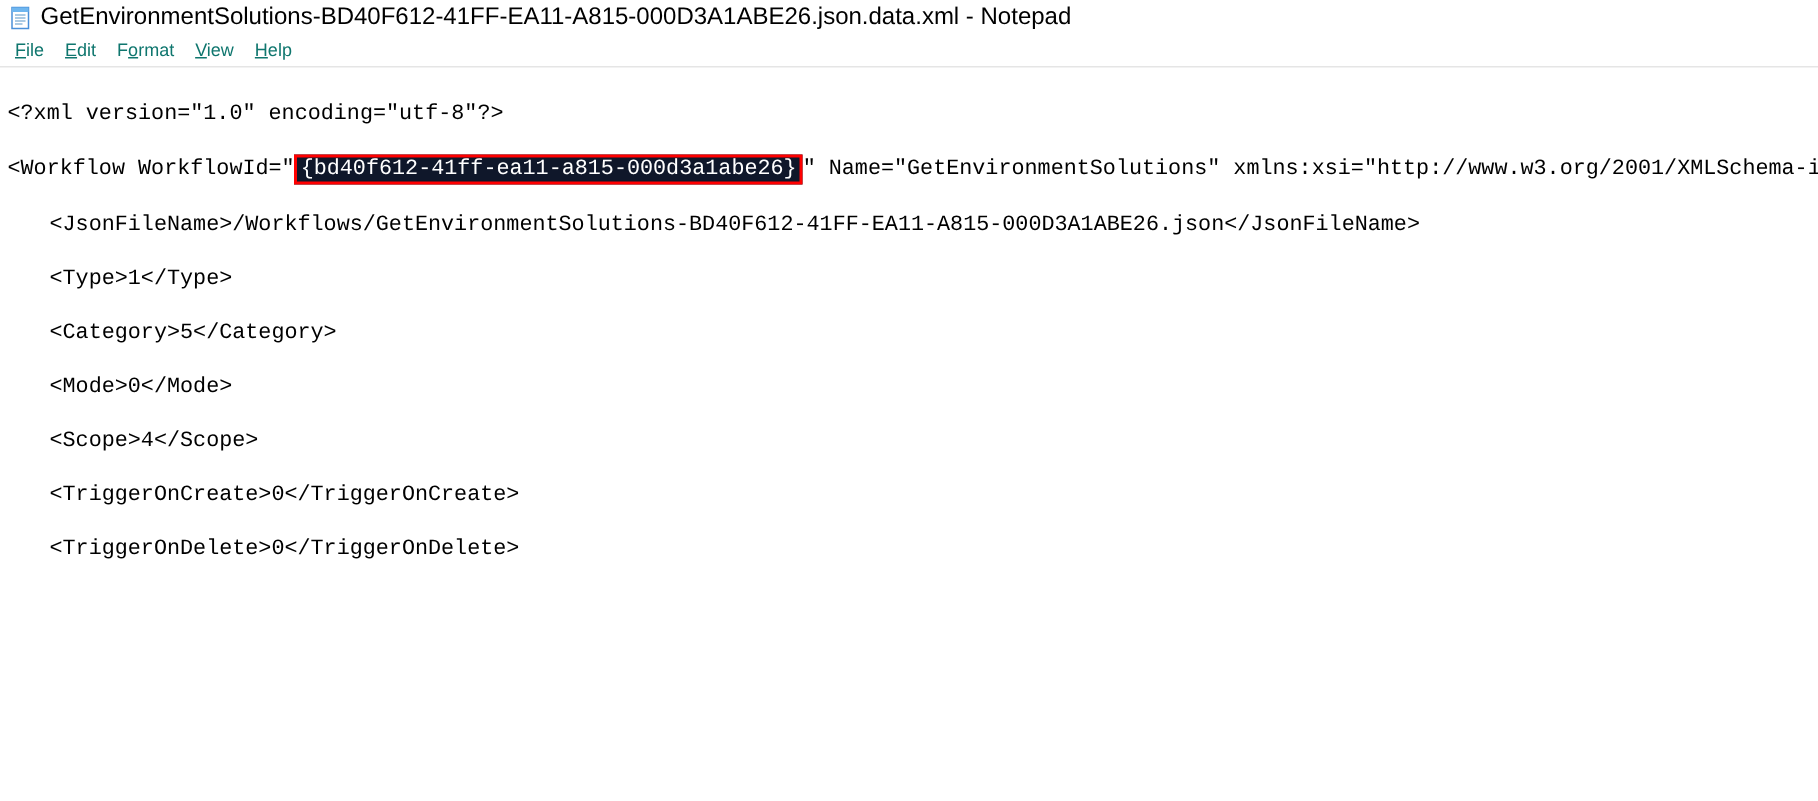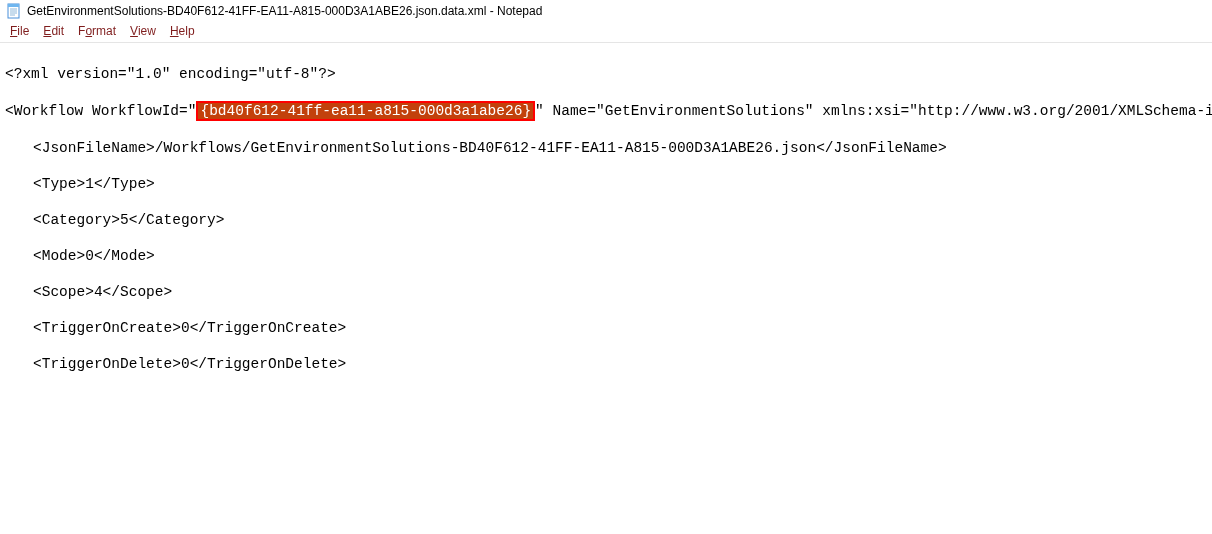--- a/index.html
+++ b/index.html
@@ -17,46 +17,46 @@
       background: #ffffff;
       gap: 5px;
     }
     .notepad-icon {
       width: 16px;
       height: 16px;
       display: inline-block;
       position: relative;
     }
     .notepad-icon svg { display: block; }
-    .title-text { color: #000; font-size: 12px; }
+    .title-text { color: #000; font-size: 16px; }
     .menu-bar {
       display: flex;
       gap: 2px;
       padding: 2px 4px 3px 4px;
       border-bottom: 1px solid #e5e5e5;
       font-size: 12px;
     }
     .menu-item {
       padding: 1px 6px;
       cursor: default;
-      color: #7f1d1d;
+      color: #0f766e;
     }
     .menu-item .ul { text-decoration: underline; }
     .editor {
       font-family: Consolas, "Courier New", monospace;
       font-size: 14.5px;
       line-height: 18px;
       padding: 2px 5px;
       white-space: pre;
       color: #000;
       margin-top: 2px;
     }
     .line { display: block; }
     .hl-box {
-      background: #c2410c;
+      background: #0f172a;
       color: #ffffff;
       border: 2px solid #ff0000;
       padding: 0 2px;
       display: inline-block;
       line-height: 16px;
     }
     .ind1 { margin-left: 28px; }
   </style>
 </head>
 <body>

